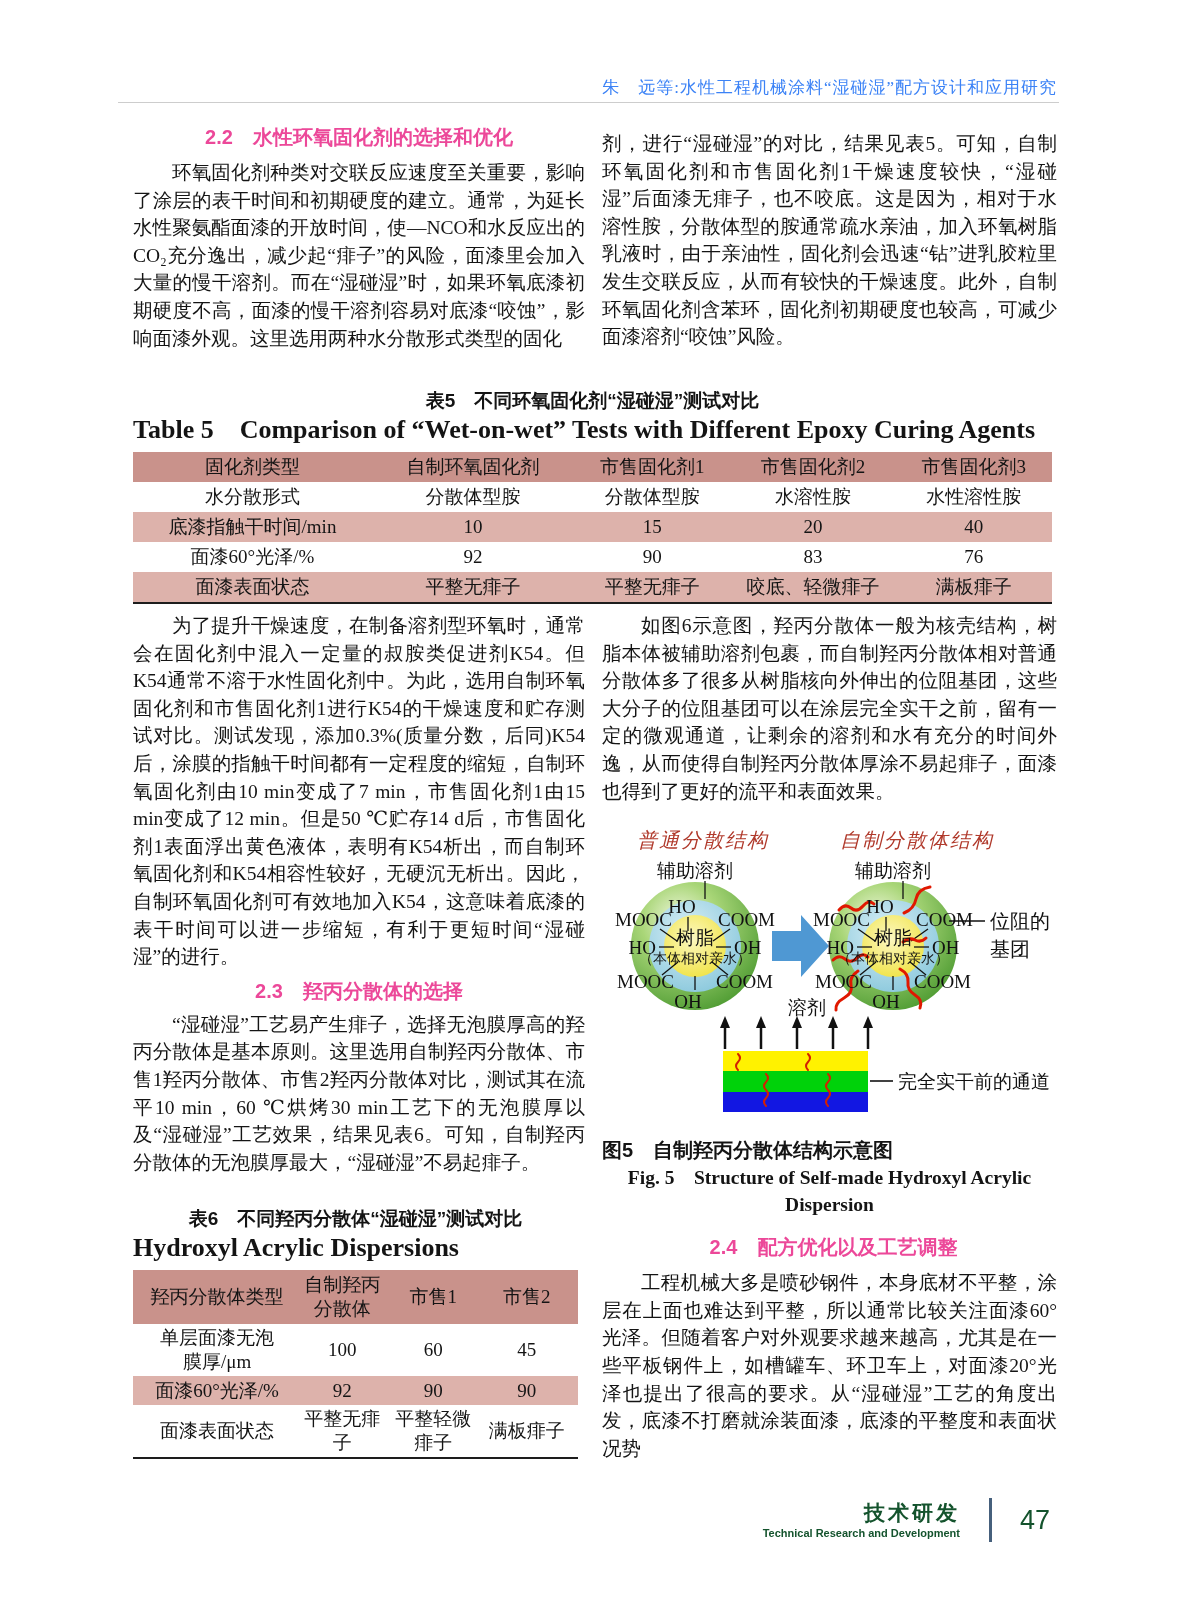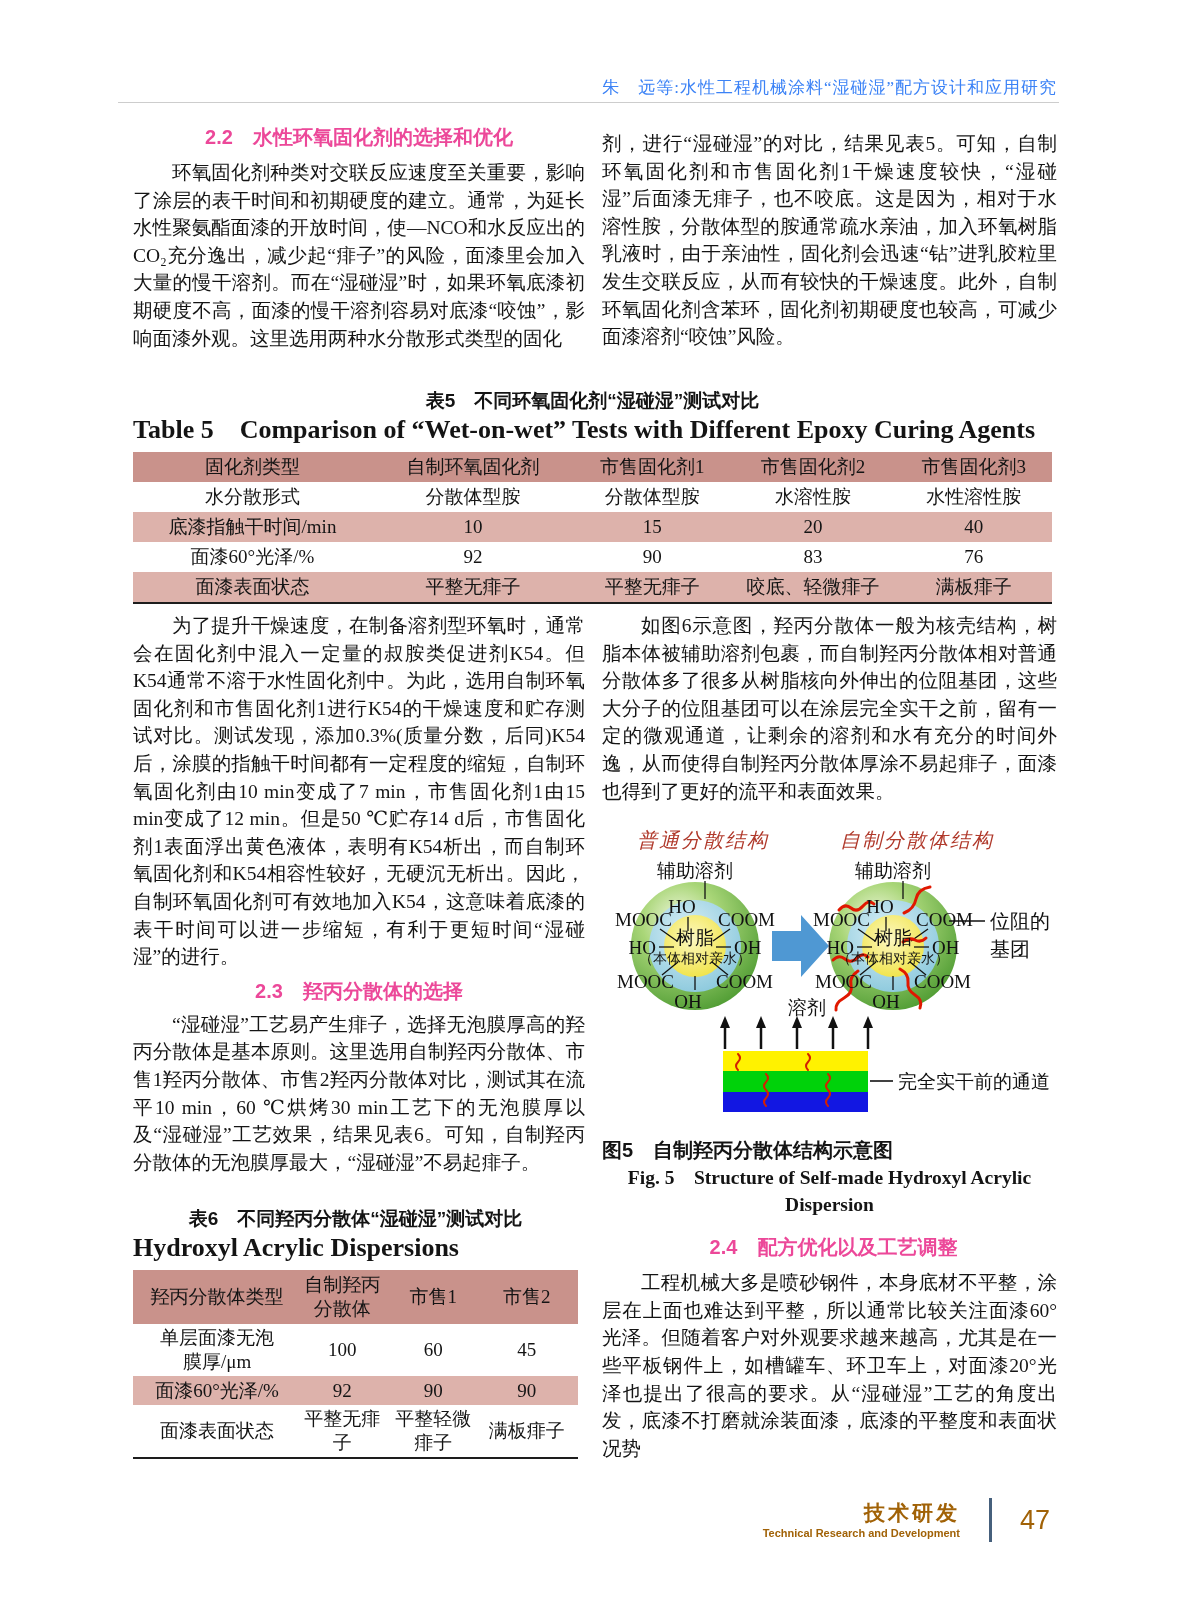--- a/index.html
+++ b/index.html
@@ -44,21 +44,21 @@
   .ftitle{font-size:20px;fill:#b0392b;font-style:italic;letter-spacing:2px;}
   .ln{stroke:#111;stroke-width:1.3;}
   .sq{stroke:#e01800;stroke-width:3;fill:none;stroke-linecap:round;}
   .sq2{stroke:#d42000;stroke-width:2;fill:none;stroke-linecap:round;}
   .figcapcn{font-family:"Liberation Sans","DejaVu Sans",sans-serif;font-weight:bold;font-size:20px;
             margin-top:14px;line-height:27px;}
   .figcapen{font-family:"Liberation Serif","DejaVu Serif",serif;font-weight:bold;font-size:19.5px;
             text-align:center;line-height:27px;}
   
   .footer{position:absolute;top:1498px;right:137px;display:flex;align-items:center;
-          font-family:"Liberation Sans","DejaVu Sans",sans-serif;color:#a16207;gap:20px;}
+          font-family:"Liberation Sans","DejaVu Sans",sans-serif;color:#14532d;gap:20px;}
   .f-txt{text-align:right;margin-right:9px;}
   .f-cn{font-size:21px;font-weight:bold;letter-spacing:3px;line-height:22px;}
   .f-en{font-size:11px;font-weight:bold;margin-top:3px;}
   .f-bar{width:3px;height:44px;background:#46607c;margin-right:8px;}
   .f-num{font-size:27px;}
 </style>
 </head>
 <body>
 
 <div class="page">

